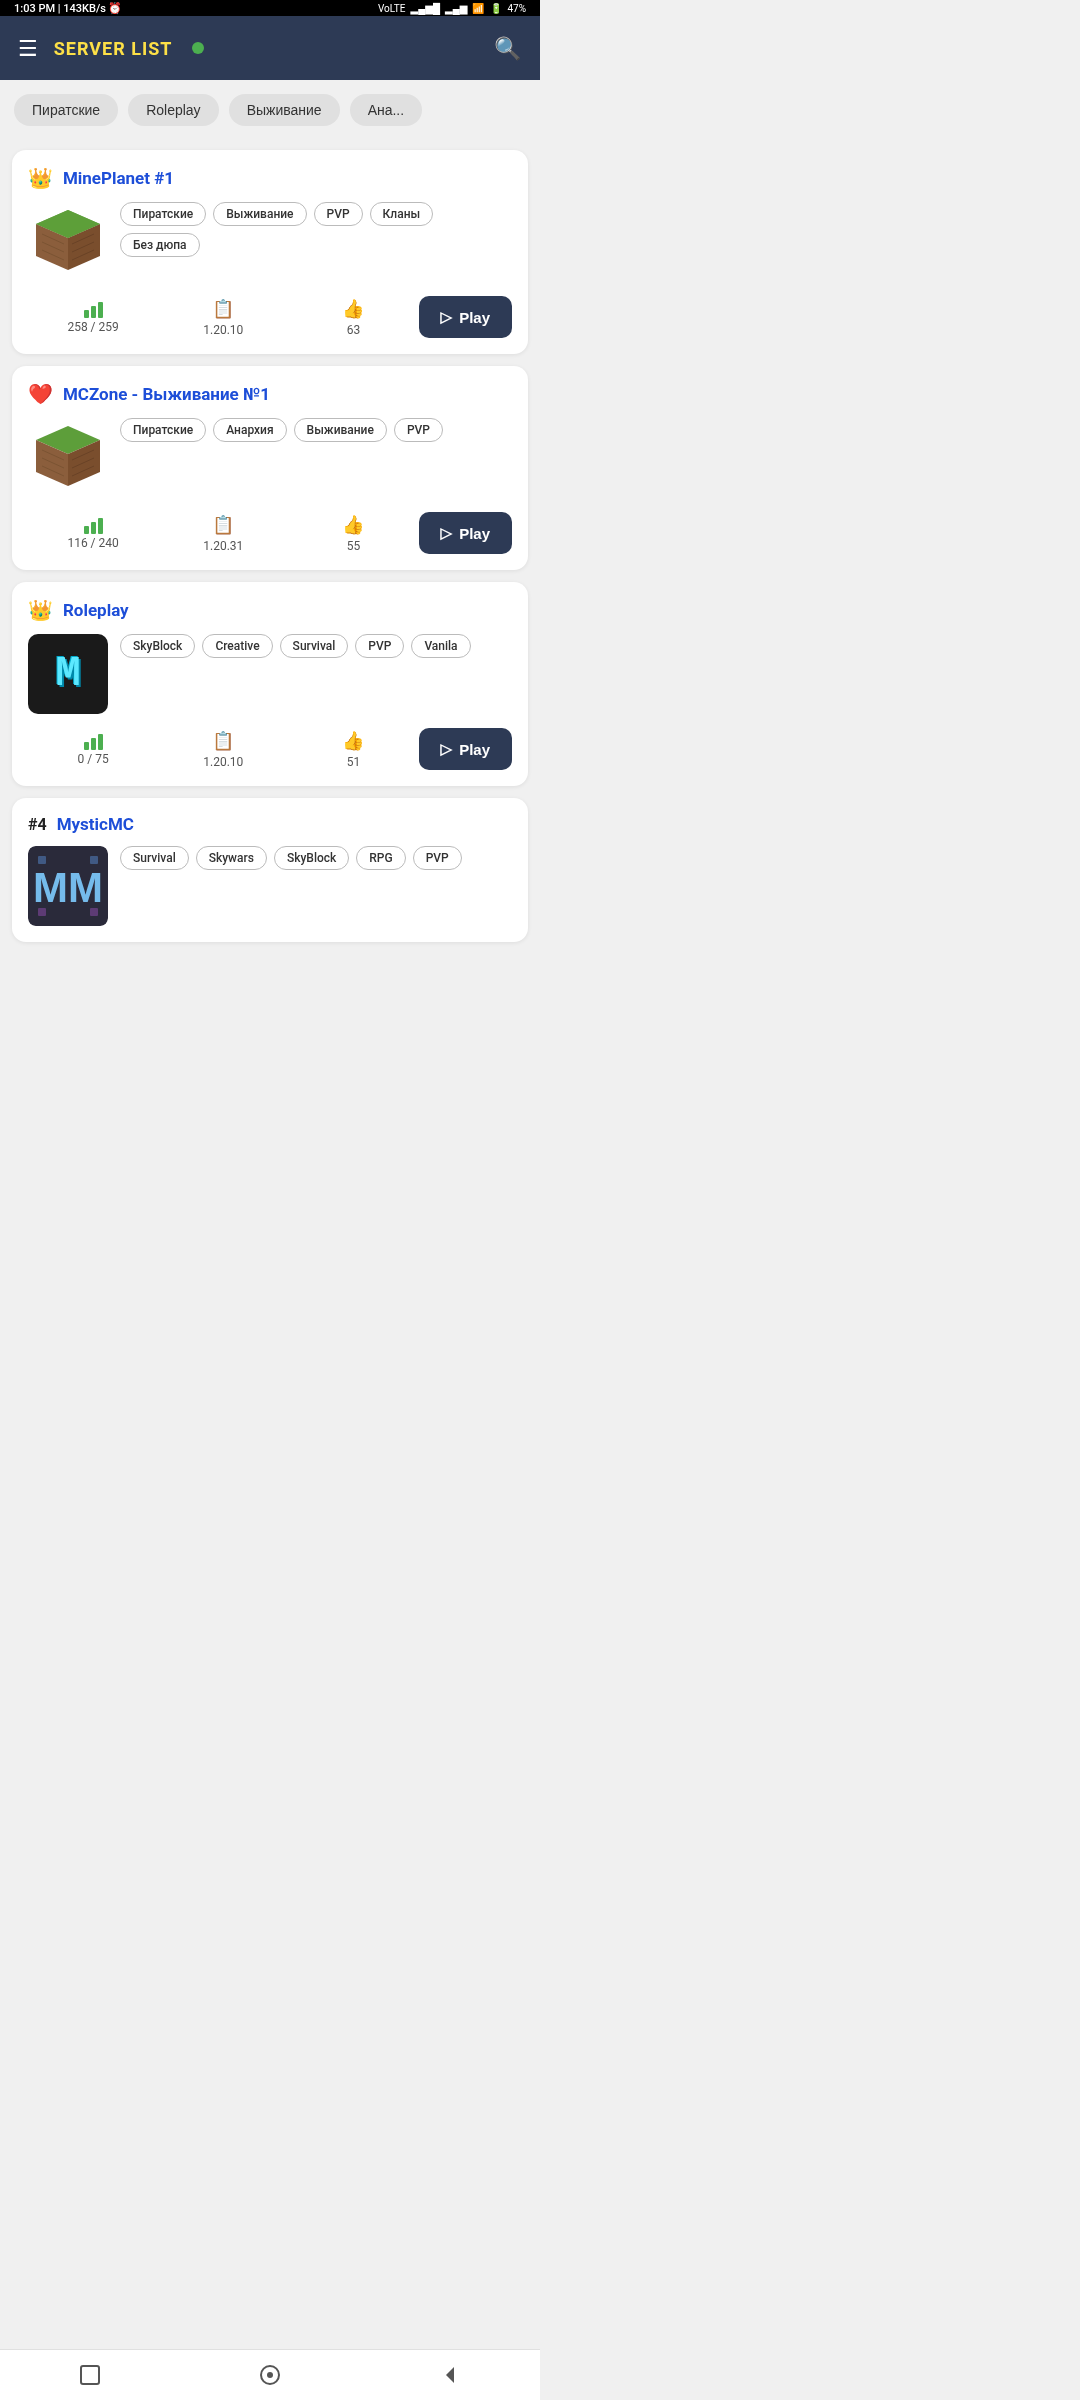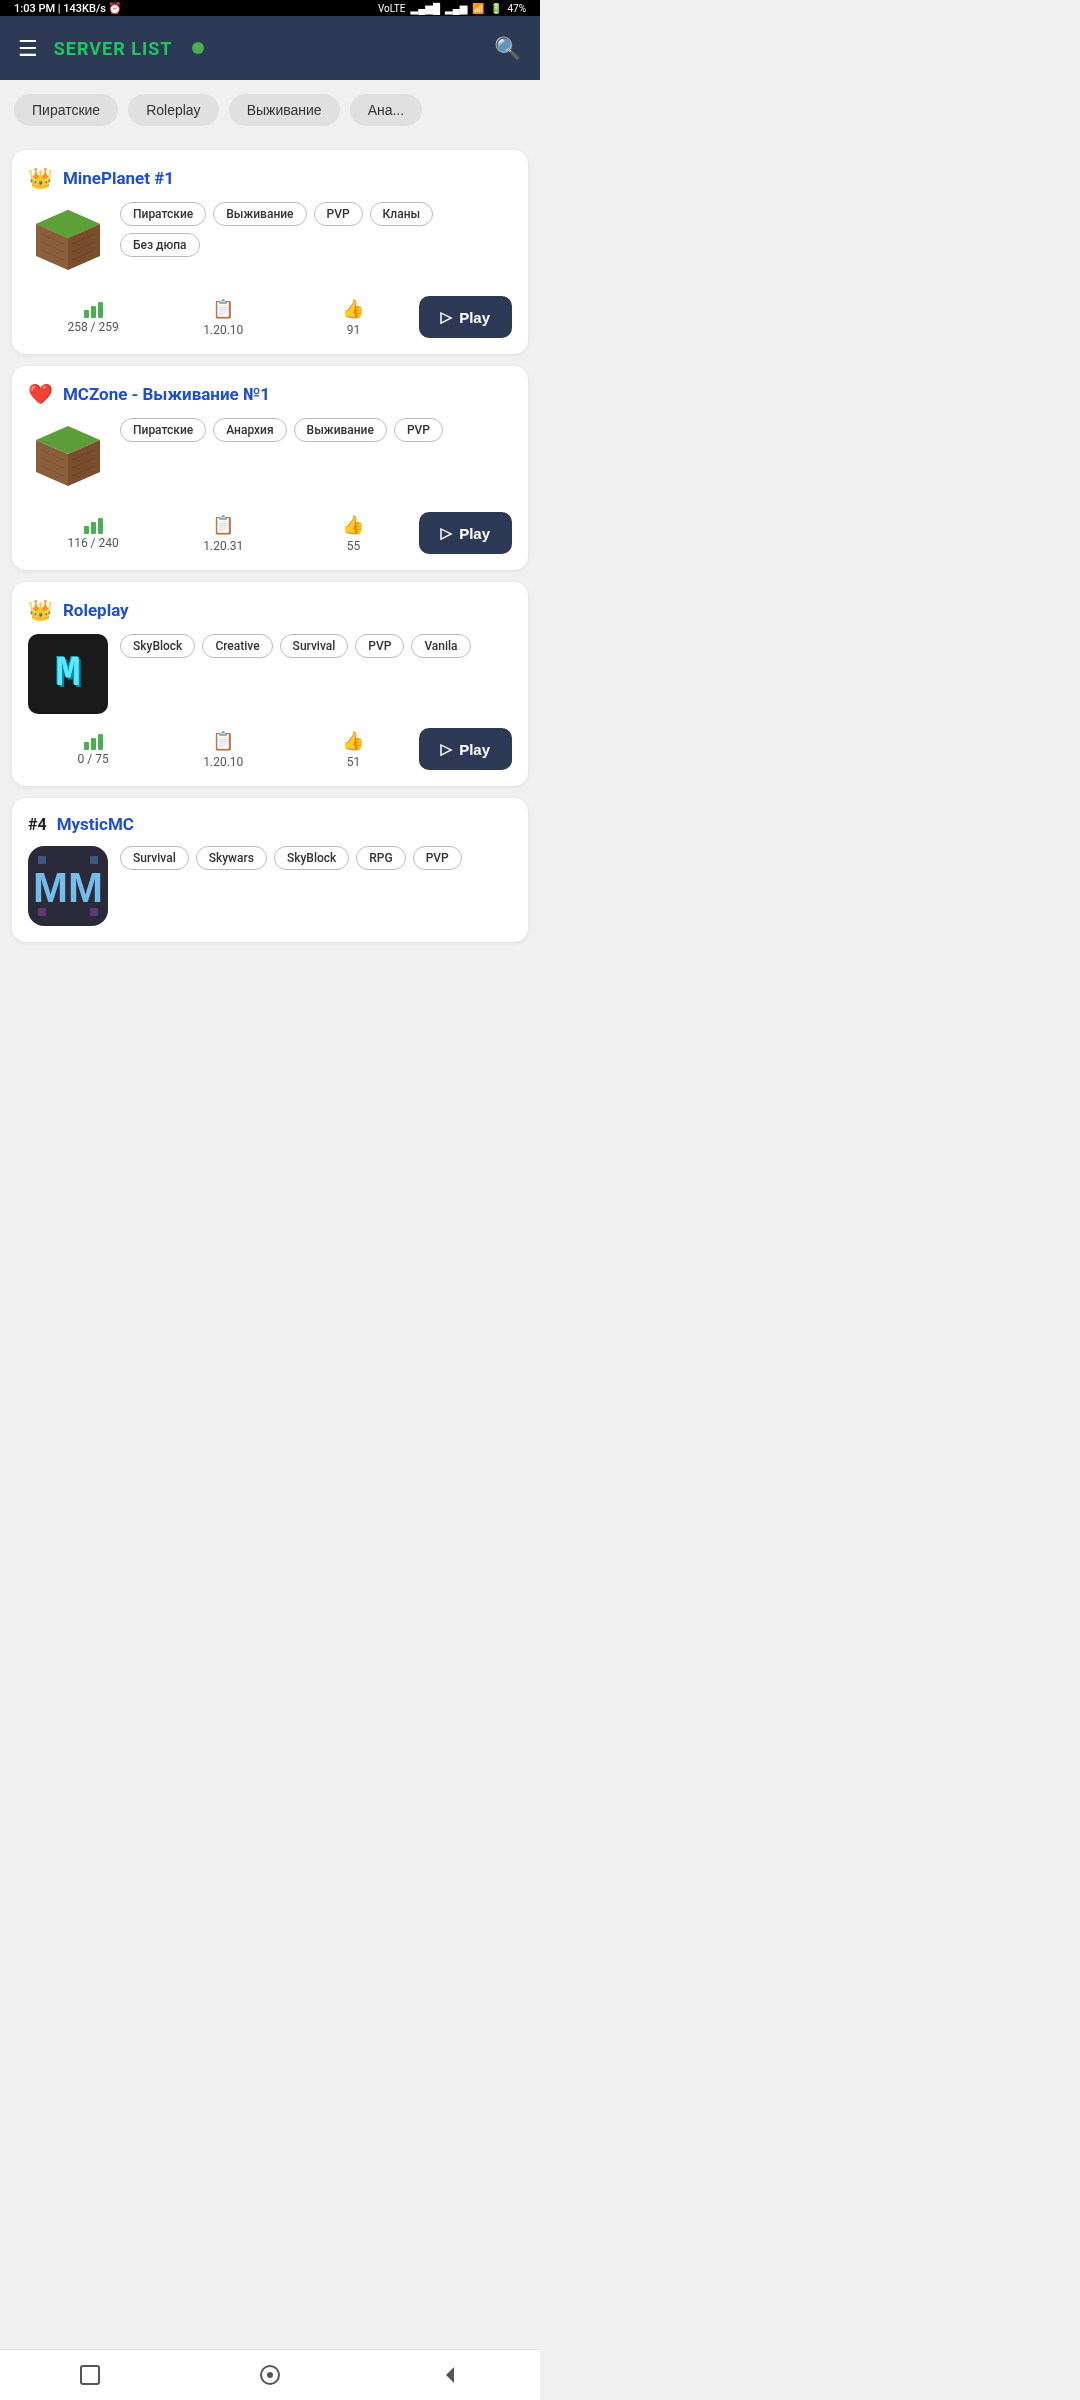--- a/index.html
+++ b/index.html
@@ -33,21 +33,21 @@
       background: #2d3a55;
       display: flex;
       align-items: center;
       justify-content: space-between;
       padding: 14px 18px;
       height: 64px;
     }
     .header-left { display: flex; align-items: center; gap: 16px; }
     .hamburger-icon { color: #fff; font-size: 22px; cursor: pointer; }
     .header-title {
-      color: #22c55e;
+      color: #fde047;
       font-size: 18px;
       font-weight: 700;
       letter-spacing: 1px;
       display: flex;
       align-items: center;
       gap: 20px;
     }
     .online-dot {
       width: 12px;
       height: 12px;
@@ -218,21 +218,21 @@
       font-weight: 900;
       color: #5ce8ff;
       text-shadow: 2px 2px 0 #0088aa, -1px -1px 0 #00aacc;
       font-family: 'Courier New', monospace;
     }
 
     
     .mysticmc-logo {
       width: 80px;
       height: 80px;
-      border-radius: 16px;
+      border-radius: 7px;
       overflow: hidden;
     }
   </style>
 </head>
 <body>
 
 <div class="status-bar">
   <div class="status-left">
     <span>1:03 PM</span> | <span>143KB/s</span> ⏰
   </div>
@@ -309,21 +309,21 @@
           <div class="bar" style="height:16px"></div>
         </div>
         <span>258 / 259</span>
       </div>
       <div class="footer-stat">
         <span class="footer-stat-icon">📋</span>
         <span>1.20.10</span>
       </div>
       <div class="footer-stat">
         <span class="footer-stat-icon">👍</span>
-        <span>91</span>
+        <span>63</span>
       </div>
       <button class="play-btn">
         <span>▷</span>
         <span>Play</span>
       </button>
     </div>
   </div>
 
   <div class="server-card">
     <div class="server-card-header">

